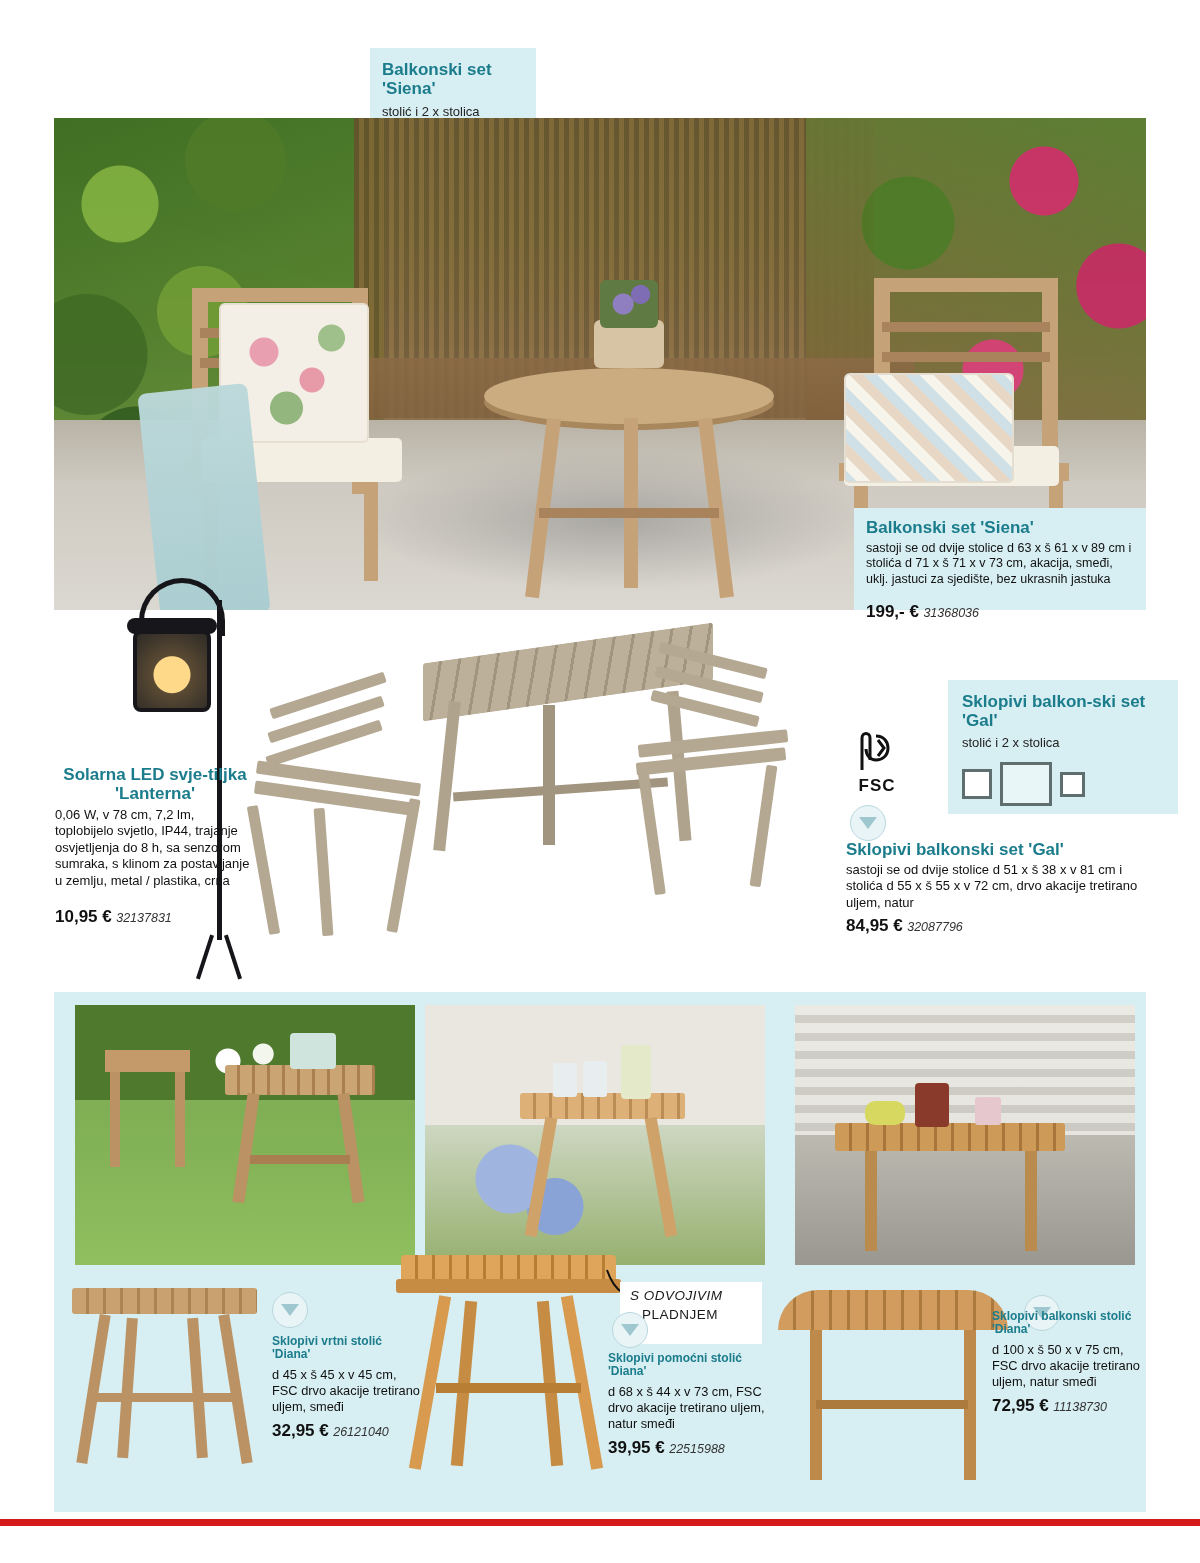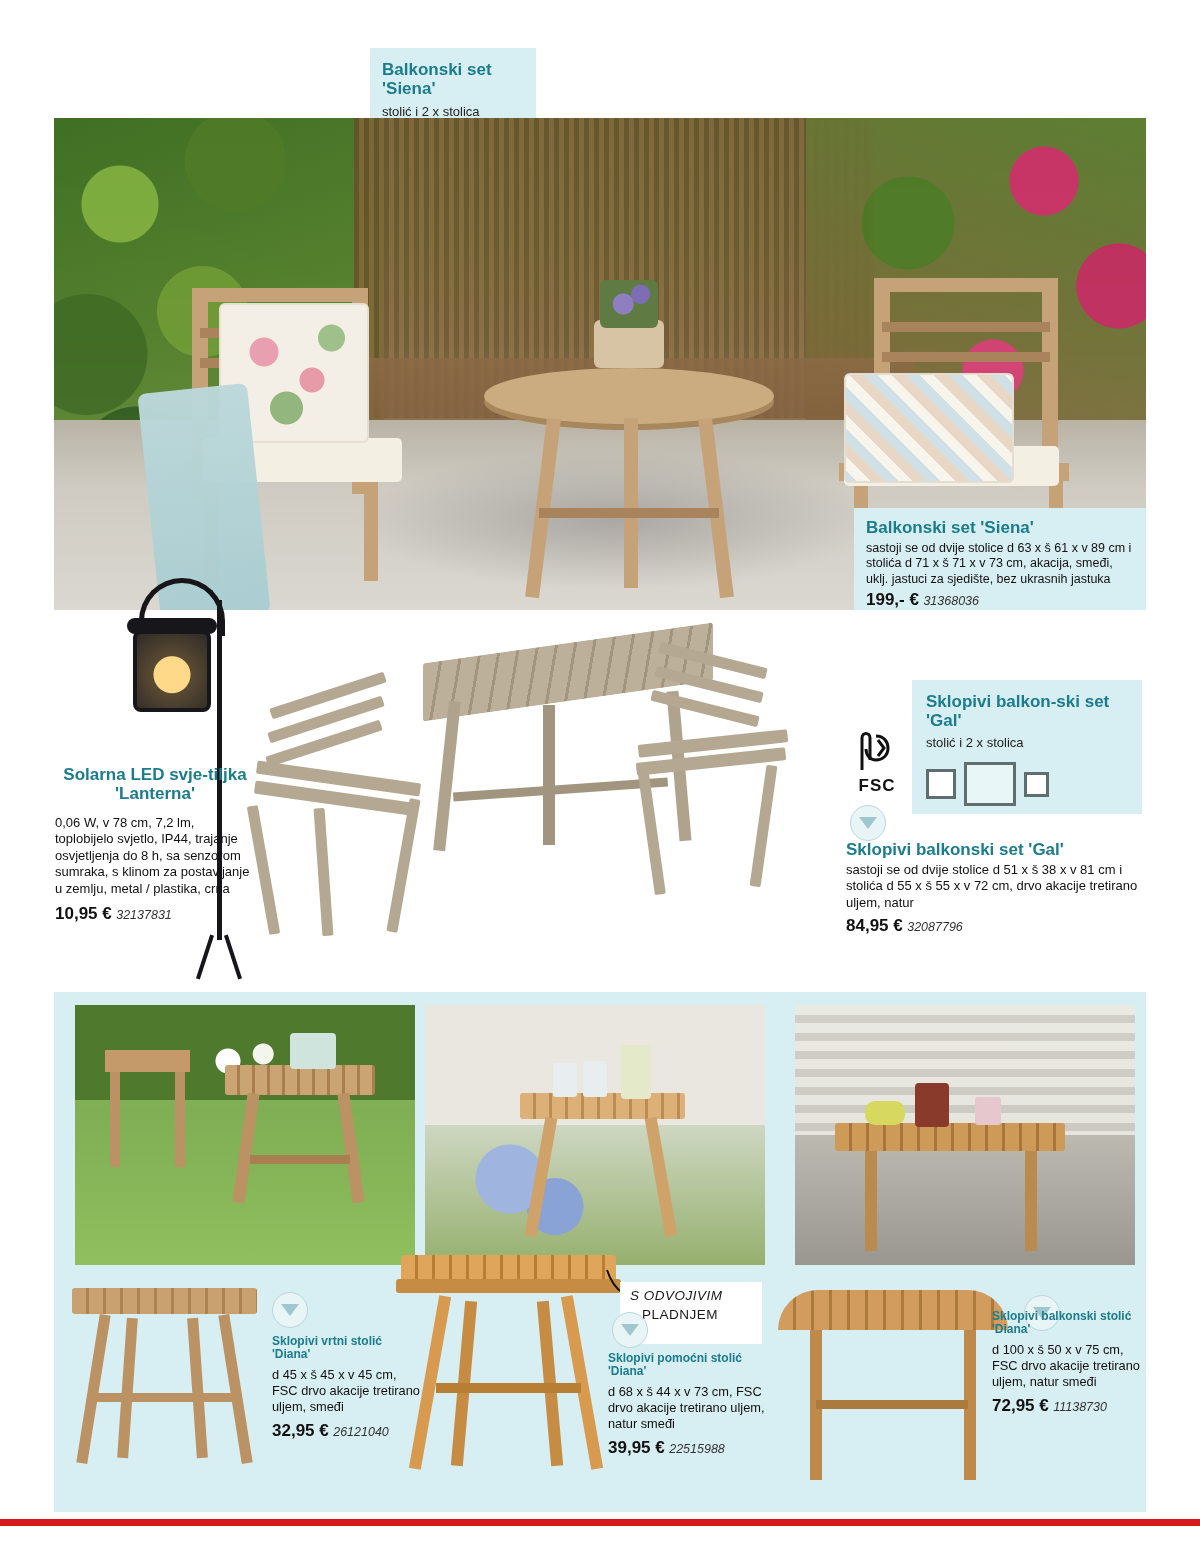--- a/index.html
+++ b/index.html
@@ -96,49 +96,49 @@
     background:linear-gradient(180deg,#bcd8da,#a9cdd1); border-radius:8px; transform:rotate(-6deg); opacity:.97; }
 
   .badge-wood { position:absolute; right:18px; bottom:8px; width:42px; height:42px;
     border-radius:50%; background:#fff; display:flex; align-items:center; justify-content:center; }
   .badge-wood i { display:block; width:20px; height:20px; background:#2e7d6f; }
 
   
   #info-siena { left:854px; top:508px; width:292px; height:102px; background:#d7eef2; padding:10px 12px; }
   #info-siena .t { font-size:17px; }
   #info-siena .d { font-size:12.5px; line-height:1.22; margin-top:4px; }
-  #info-siena .p { margin-top:3px; }
+  #info-siena .p { margin-top:15px; }
 
   
   #lamp { left:105px; top:560px; width:170px; height:420px; }
   .lamp-pole { position:absolute; left:112px; top:40px; width:5px; height:340px; background:#16161a; }
   .lamp-arc { position:absolute; left:34px; top:18px; width:86px; height:58px;
     border:5px solid #16161a; border-bottom:none; border-radius:60px 60px 0 0; }
   .lamp-body { position:absolute; left:28px; top:70px; width:78px; height:82px;
     border:4px solid #17171b; border-radius:8px; background:radial-gradient(circle at 50% 55%, #ffd98a 0 18px, #5a4a33 19px, #2d2a26 100%); }
   .lamp-top { position:absolute; left:22px; top:58px; width:90px; height:16px; background:#17171b; border-radius:8px; }
   .lamp-spike { position:absolute; left:86px; bottom:0; width:60px; height:46px; }
   .lamp-spike:before, .lamp-spike:after { content:""; position:absolute; width:4px; height:46px; background:#16161a; }
   .lamp-spike:before { left:12px; transform:rotate(18deg); }
   .lamp-spike:after { left:40px; transform:rotate(-18deg); }
 
   #txt-lanterna { left:55px; top:765px; width:200px; }
   #txt-lanterna .t { font-size:17px;text-align:center; }
-  #txt-lanterna .d { font-size:13px; line-height:1.26; margin-top:12px; }
-  #txt-lanterna .p { margin-top:7px; }
+  #txt-lanterna .d { font-size:13px; line-height:1.26; margin-top:4px; }
+  #txt-lanterna .p { margin-top:18px; }
 
   
   #gal-photo { left:228px; top:600px; width:560px; height:360px; }
   .gal-table { position:absolute; left:195px; top:25px; width:280px; height:210px; }
   .gal-chair1 { position:absolute; left:20px; top:80px; width:200px; height:260px; }
   .gal-chair2 { position:absolute; left:390px; top:55px; width:190px; height:250px; }
   .slat { position:absolute; background:#b4a893; border-radius:2px; }
 
   
-  #callout-gal { left:912px; top:680px; width:230px; height:134px; background:#d7eef2; padding:12px 14px; }
+  #callout-gal { left:948px; top:680px; width:230px; height:134px; background:#d7eef2; padding:12px 14px; }
   #callout-gal .ct { font-size:17px; }
   #callout-gal .cs { font-size:13px; color:#222; margin-top:5px; }
 
   #fsc { left:846px; top:730px; width:62px; height:76px; }
   #fsc .tree { position:absolute; left:10px; top:0; width:40px; height:46px; }
   #fsc .fsc-text { position:absolute; left:0; top:46px; width:62px; text-align:center;
     font-size:17px; font-weight:bold; letter-spacing:1px; color:#111; }
 
   .seal { width:36px; height:36px; border-radius:50%; background:#e8f4f6; border:1px solid #b9d8de;
     display:flex; align-items:center; justify-content:center; }

